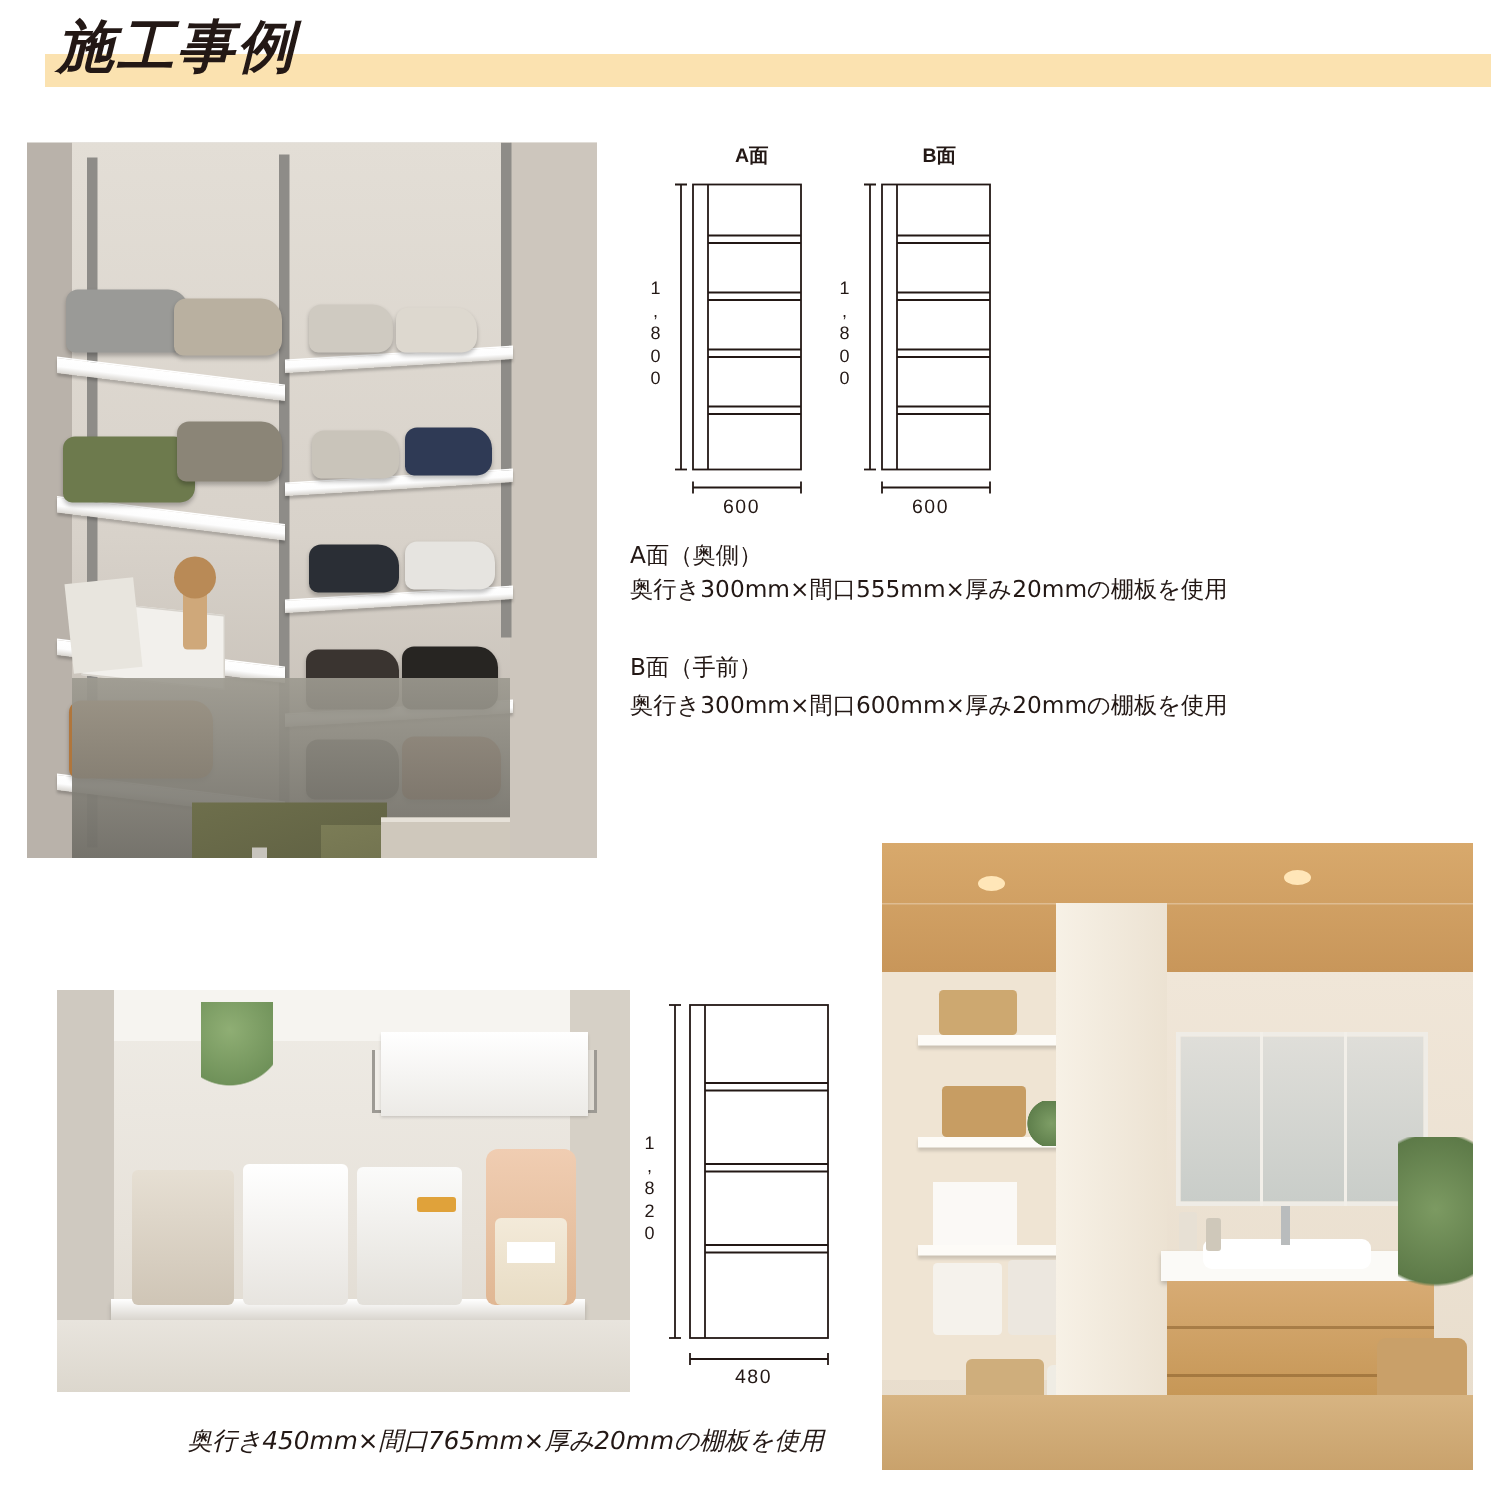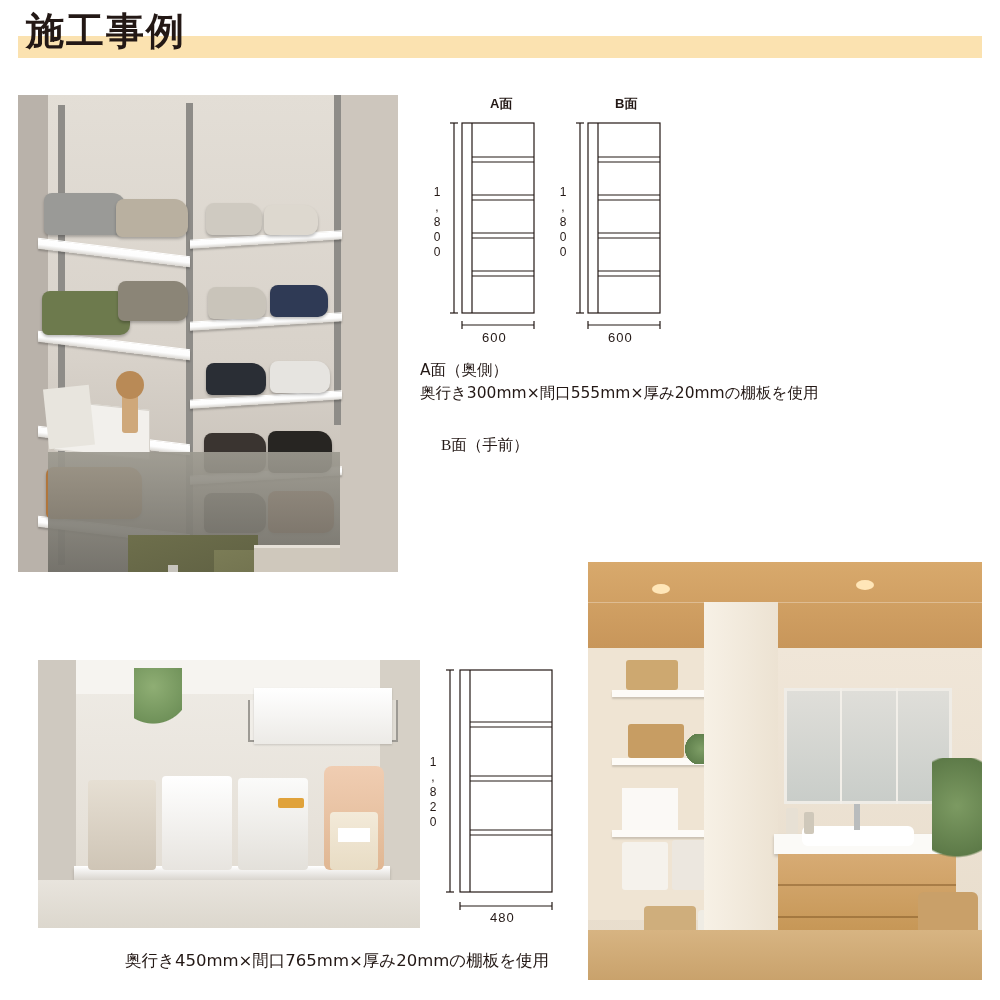--- a/index.html
+++ b/index.html
@@ -7,21 +7,21 @@
     margin: 0; padding: 0;
     width: 1000px; height: 1000px;
     background: #ffffff;
     font-family: "Liberation Sans", sans-serif;
     overflow: hidden;
   }
   .page { position: relative; width: 1000px; height: 1000px; background:#fff; }
 
   
   .header {
-    position: absolute; left: 0; top: 0; width: 866px; height: 70px;
+    position: absolute; left: 12px; top: 0; width: 866px; height: 70px; font-style: italic;
   }
   .header-band {
     position: absolute; left: 18px; top: 36px; width: 964px; height: 22px;
     background: #fbe2b0;
   }
   .header-title {
     position: absolute; left: 26px; top: 6px;
     font-size: 38px; font-weight: bold; color: #231815;
     letter-spacing: 2px;
     font-family: "DejaVu Sans", "Liberation Sans", sans-serif;
@@ -62,21 +62,21 @@
   
   .photo2 { position:absolute; left:38px; top:660px; width:382px; height:268px; overflow:hidden;
       background:#efece6; }
   
   .photo3 { position:absolute; left:588px; top:562px; width:394px; height:418px; overflow:hidden;
       background:#efe7db; }
 
   .drawC { position:absolute; left:432px; top:660px; width:150px; height:270px; }
 
   .caption2 { position:absolute; left:125px; top:950px; font-size:16.5px; color:#231815;
-      font-family:"DejaVu Sans","Liberation Sans",sans-serif; }
+      font-family:"DejaVu Sans","Liberation Sans",sans-serif;font-style:italic; }
 </style>
 </head>
 <body>
 
 <div class="page">
 
   <div class="header">
     <div class="header-band"></div>
     <div class="header-title">施工事例</div>
   </div>
@@ -179,21 +179,22 @@
     </svg>
 
     <div class="vlabel" style="left:10px;top:90px;">1,800</div>
     <div class="hlabel" style="left:62px;top:235px;">600</div>
     <div class="vlabel" style="left:136px;top:90px;">1,800</div>
     <div class="hlabel" style="left:188px;top:235px;">600</div>
   </div>
 
   <div class="spec" style="left:420px;top:358px;">A面（奥側）</div>
   <div class="spec" style="left:420px;top:381px;">奥行き300mm×間口555mm×厚み20mmの棚板を使用</div>
-  <div class="spec" style="left:441px;top:433px;font-family:Liberation Serif, serif;">B面（手前）</div>
+  <div class="spec" style="left:420px;top:433px;">B面（手前）</div>
+  <div class="spec" style="left:420px;top:458px;">奥行き300mm×間口600mm×厚み20mmの棚板を使用</div>
 
   <div class="photo2">
     <div style="position:absolute;inset:0;background:linear-gradient(180deg,#efece6 0%,#e7e2da 60%,#ddd7cd 100%);"></div>
     <div style="position:absolute;left:0;top:0;width:38px;height:100%;background:#cfc9c0;"></div>
     <div style="position:absolute;right:0;top:0;width:40px;height:100%;background:#d6d0c6;"></div>
     <div style="position:absolute;left:38px;top:0;right:40px;height:34px;background:#f6f4f0;"></div>
 
     <div style="position:absolute;left:210px;top:40px;width:150px;height:42px;border:2px solid #9d9a94;border-top:none;background:rgba(255,255,255,.25);"></div>
     <div style="position:absolute;left:216px;top:28px;width:138px;height:56px;background:linear-gradient(180deg,#ffffff,#eceae6);box-shadow:0 1px 2px rgba(0,0,0,.15);"></div>
 

